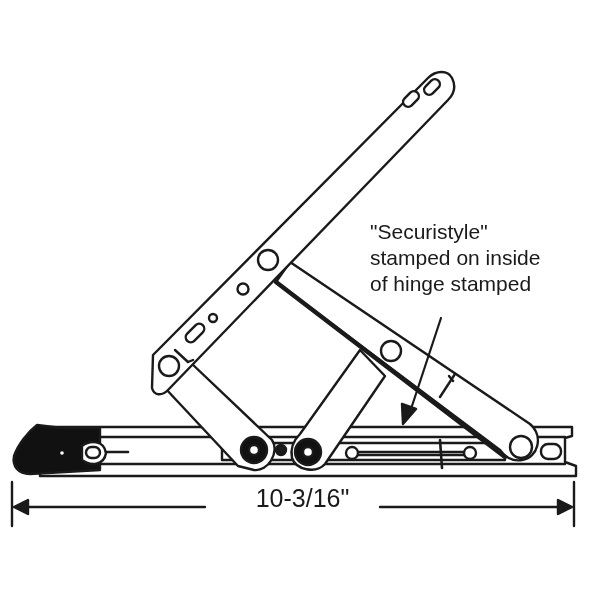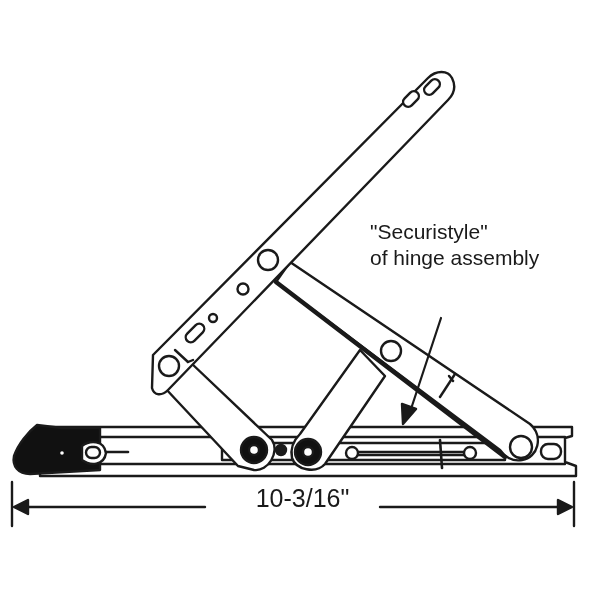--- a/index.html
+++ b/index.html
@@ -113,17 +113,18 @@
         <line x1="22" y1="507" x2="205" y2="507"></line>
         <line x1="380" y1="507" x2="562" y2="507"></line>
         <path d="M14 507 L28 500 L28 514 Z" fill="#1a1a1a"></path>
         <path d="M572 507 L558 500 L558 514 Z" fill="#1a1a1a"></path>
       </g>
     </g>
   </svg>
 
   <div class="callout">
     <div>"Securistyle"</div>
-    <div>of hinge assembly</div>
+    <div>stamped on inside</div>
+    <div>of hinge stamped</div>
   </div>
 
   <div class="dim-label">10-3/16"</div>
 </div>
 
 </body></html>

